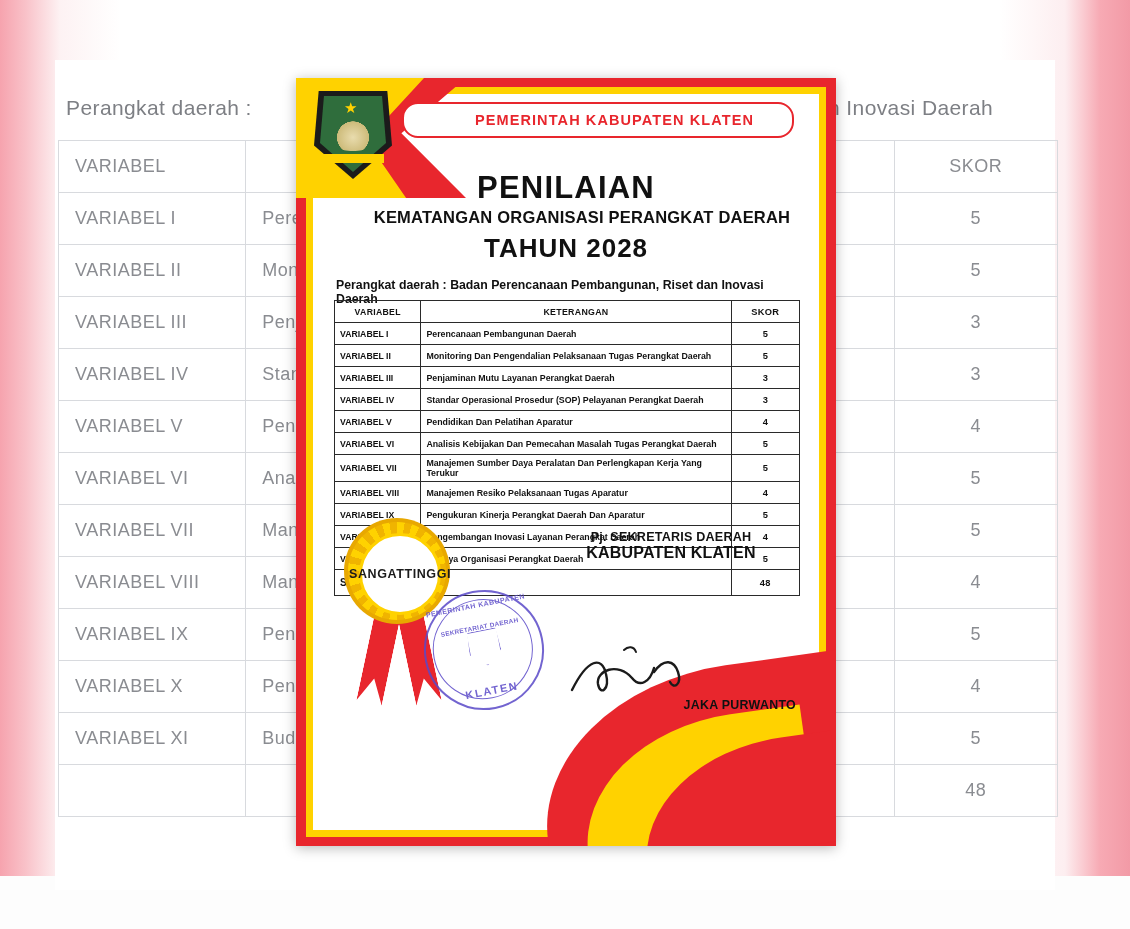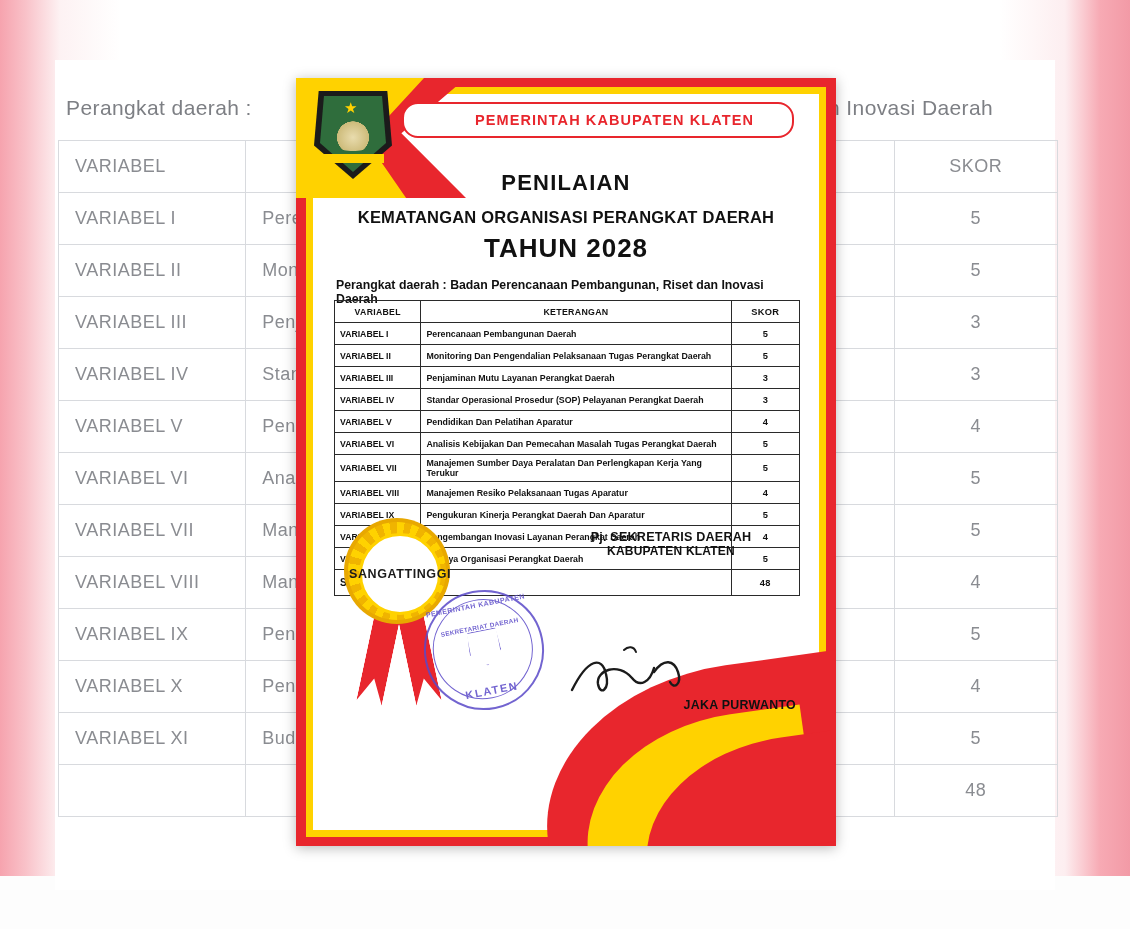--- a/index.html
+++ b/index.html
@@ -202,28 +202,28 @@
     color: #e8262d;
     letter-spacing: 1.1px;
     margin-left: 33px;
   }
 
   .title-big {
     position: absolute;
     left: 0; top: 92px;
     width: 540px;
     text-align: center;
-    font-size: 22px;
+    font-size: 31px;
     font-weight: bold;
     color: #111;
     letter-spacing: 1.2px;
   }
   .title-sub {
     position: absolute;
-    left: 0; top: 130px;
+    left: 16px; top: 130px;
     width: 540px;
     text-align: center;
     font-size: 16.5px;
     font-weight: bold;
     color: #111;
     letter-spacing: 0.2px;
   }
   .title-year {
     position: absolute;
     left: 0; top: 155px;
@@ -337,21 +337,21 @@
     width: 250px;
     text-align: center;
     color: #111;
   }
   .sign-block .l1 {
     font-size: 12.6px;
     font-weight: bold;
     letter-spacing: 0.2px;
   }
   .sign-block .l2 {
-    font-size: 12px;
+    font-size: 16px;
     font-weight: bold;
     letter-spacing: 0.2px;
   }
   .sign-name {
     position: absolute;
     left: 250px; top: 620px;
     width: 250px;
     text-align: right;
     font-size: 12.4px;
     font-weight: bold;

